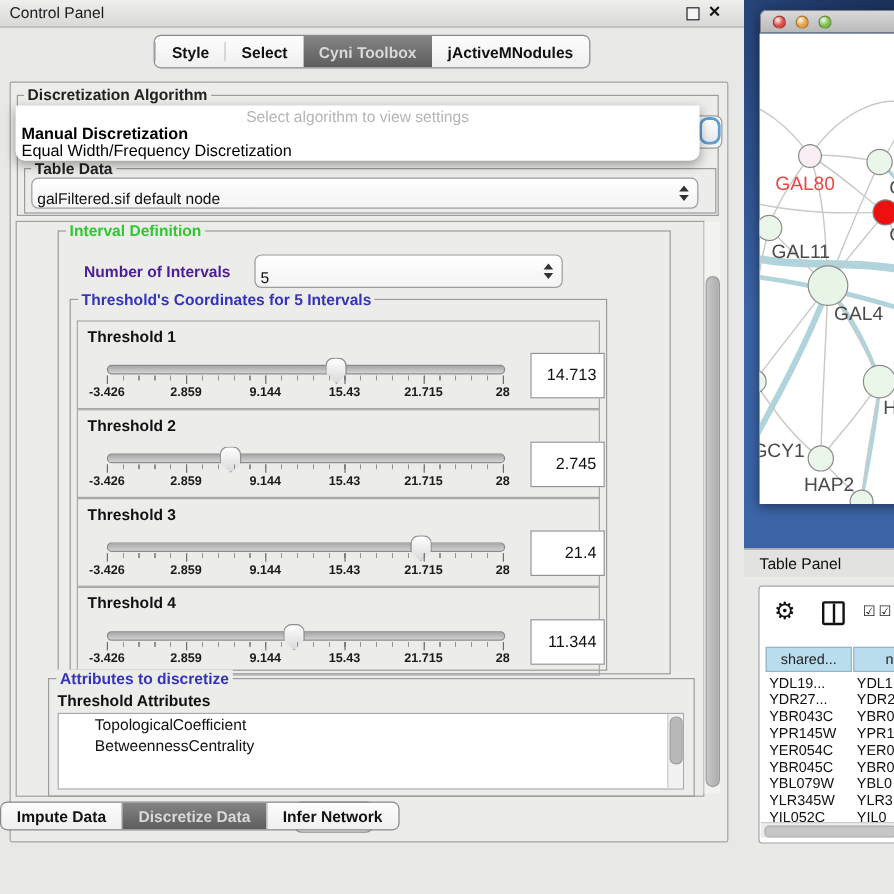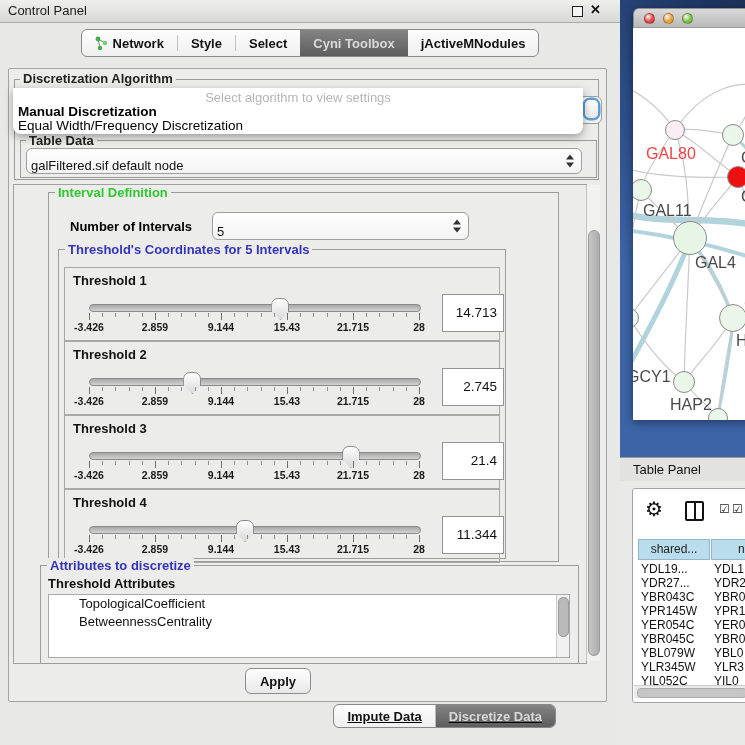--- a/index.html
+++ b/index.html
@@ -59,21 +59,21 @@
     font-size:13.5px;color:#111;text-align:right;line-height:36px;padding-right:6px;box-sizing:content-box;}
   
   .attr-list{left:48px;top:594px;width:520px;height:62px;background:#fff;border:1px solid #a8a8a8;overflow:hidden;}
   .attr-item{font-size:13px;color:#111;padding-left:30px;height:18px;line-height:18px;white-space:nowrap;}
   .list-scroll{position:absolute;right:0;top:0;width:12px;height:100%;background:#f1f1f1;border-left:1px solid #ccc;}
   .list-thumb{position:absolute;left:1px;top:2px;width:9px;height:38px;background:#b9b9b9;border:1px solid #9d9d9d;border-radius:5px;}
   .apply-btn{left:245px;top:668px;width:64px;height:24px;background:linear-gradient(#fefefe,#e8e8e8);
     border:1px solid #8d8d8d;border-radius:6px;font-size:13px;font-weight:600;color:#111;
     display:flex;align-items:center;justify-content:center;}
   
-  .bottom-tabs{left:0;top:704px;width:556px;height:24px;display:flex;justify-content:flex-end;text-decoration:underline;}
+  .bottom-tabs{left:0;top:668px;width:556px;height:24px;display:flex;justify-content:flex-start;}
   .btabwrap{display:flex;border:1px solid #888;border-radius:6px;overflow:hidden;background:linear-gradient(#fdfdfd,#efefef);height:22px;}
   .btab{display:flex;align-items:center;padding:0 13px;font-size:13px;font-weight:600;color:#111;border-right:1px solid #bbb;}
   .btab:last-child{border-right:none;}
   .btab.sel{background:linear-gradient(#848484,#5d5d5d);color:#d9d9d9;}
   
   .desktop{left:620px;top:0;width:125px;height:457px;
     background:radial-gradient(circle at 115% -10%, #16294d 0%, #2a4a82 35%, #3c64a6 65%);}
   .macwin{left:633px;top:8px;width:120px;height:412px;border-radius:6px 6px 0 0;
     box-shadow:0 2px 10px rgba(0,0,0,.45);}
   .mac-titlebar{position:absolute;left:0;top:0;width:100%;height:20px;border-radius:6px 6px 0 0;
@@ -102,30 +102,20 @@
 <body>
 
 <div class="abs titlebar">
   <span class="wtitle">Control Panel</span>
   <span class="float-btn"></span>
   <span class="close-btn">✕</span>
 </div>
 
 <div class="abs top-tabs">
   <div class="tabwrap" id="top-tabwrap">
-      <div class="tab">
-        <svg width="13" height="15" viewBox="0 0 13 15">
-          <line x1="3" y1="3" x2="10" y2="7" stroke="#8a8a8a" stroke-width="1"></line>
-          <line x1="3" y1="3" x2="5" y2="12" stroke="#8a8a8a" stroke-width="1"></line>
-          <circle cx="3" cy="3" r="2.4" fill="#3faf46"></circle>
-          <circle cx="10" cy="7" r="2.2" fill="#6fd06f"></circle>
-          <circle cx="5" cy="12" r="2.2" fill="#3faf46"></circle>
-        </svg>
-        <span>Network</span>
-      </div>
       <div class="tabsep"></div>
       <div class="tab">
         <span>Style</span>
       </div>
       <div class="tabsep"></div>
       <div class="tab">
         <span>Select</span>
       </div>
       <div class="tab sel">
         <span>Cyni Toolbox</span>
@@ -164,21 +154,21 @@
 </div>
 
 <div class="abs scrollpanel"></div>
 <div class="abs vscroll">
     <div class="vthumb"></div>
   </div>
 
 <div class="abs group" style="left:48px;top:192px;width:509px;height:368px;"></div>
 <div class="abs gtitle green" style="left:55px;top:185px;">Interval Definition</div>
 
-<div class="abs" style="left:70px;top:219px;font-size:13px;font-weight:bold;color:#000000;">Number of Intervals</div>
+<div class="abs" style="left:70px;top:219px;font-size:13px;font-weight:bold;color:#4c1d95;">Number of Intervals</div>
 <div class="abs combo" style="left:212px;top:212px;width:251px;height:26px;">
   <span>5</span>
   <span class="stepper">
       <span class="up"></span>
       <span class="dn"></span>
     </span>
 </div>
 
 <div class="abs group" style="left:58px;top:249px;width:446px;height:308px;"></div>
 <div class="abs gtitle blue" style="left:65px;top:242px;">Threshold's Coordinates for 5 Intervals</div>
@@ -273,20 +263,21 @@
       <div class="list-thumb"></div>
     </div>
 </div>
 
 <div class="abs apply-btn">Apply</div>
 
 <div class="abs bottom-tabs">
   <div class="btabwrap" id="bottom-tabwrap">
       <div class="btab">Impute Data</div>
       <div class="btab sel">Discretize Data</div>
+      <div class="btab">Infer Network</div>
     </div>
 </div>
 
 <div class="abs desktop"></div>
 
 <div class="abs macwin">
   <div class="mac-titlebar">
     <span class="light" id="light0" style="background: radial-gradient(circle at 35% 30%, rgba(255, 255, 255, 0.85) 0%, rgb(223, 71, 68) 55%);"></span>
     <span class="light" id="light1" style="background: radial-gradient(circle at 35% 30%, rgba(255, 255, 255, 0.85) 0%, rgb(230, 161, 60) 55%);"></span>
     <span class="light" id="light2" style="background: radial-gradient(circle at 35% 30%, rgba(255, 255, 255, 0.85) 0%, rgb(123, 192, 67) 55%);"></span>

